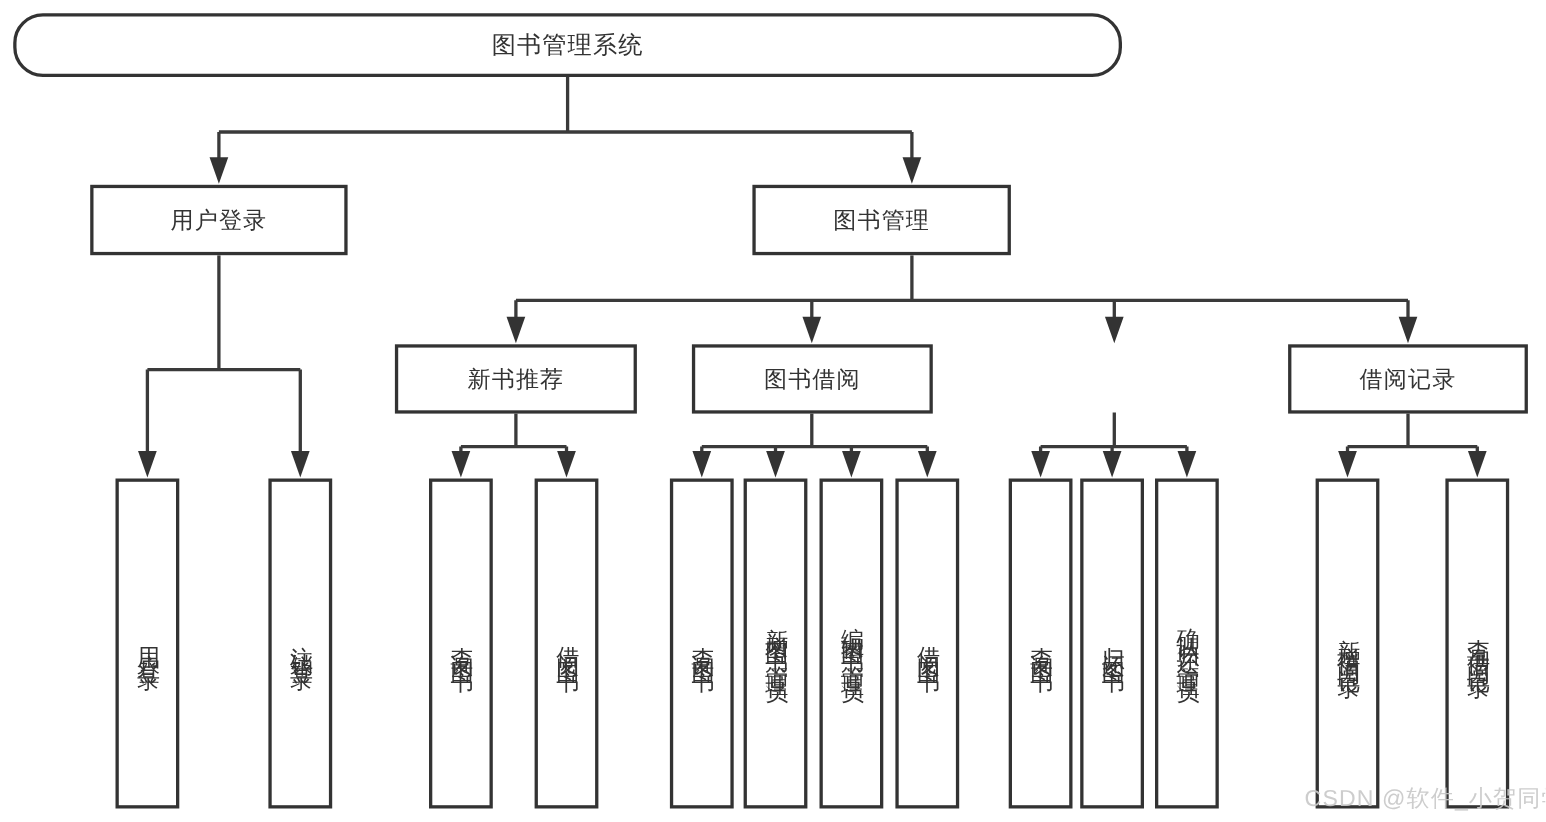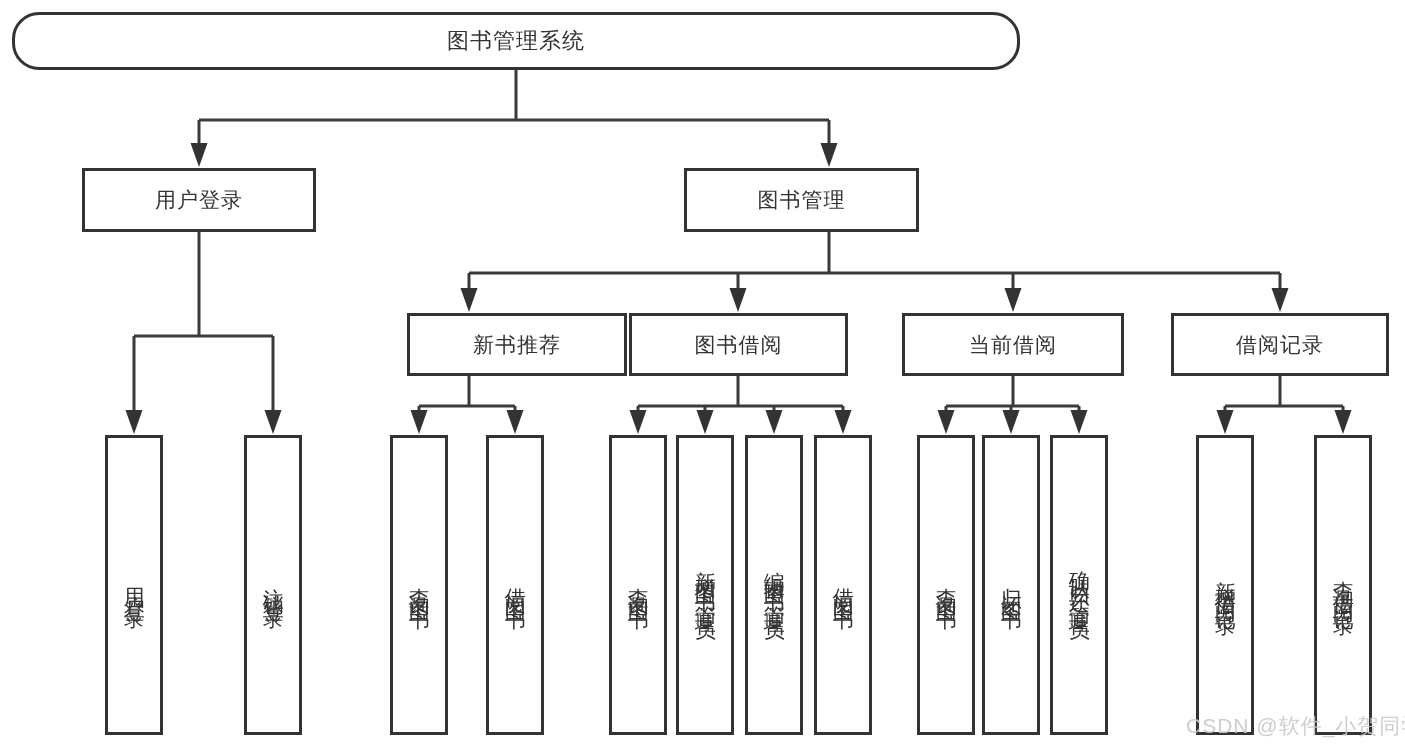--- a/index.html
+++ b/index.html
@@ -106,28 +106,25 @@
     <span class="hlabel">图书管理系统</span>
   </div>
 
   <div class="node" style="left:82px; top:168px; width:234px; height:64px;">
     <span class="hlabel">用户登录</span>
   </div>
   <div class="node" style="left:684px; top:168px; width:235px; height:64px;">
     <span class="hlabel">图书管理</span>
   </div>
 
-  <div class="node" style="left:359px; top:313px; width:220px; height:63px;margin-left:48px;">
+  <div class="node" style="left:359px; top:313px; width:220px; height:63px;">
     <span class="hlabel">新书推荐</span>
   </div>
   <div class="node" style="left:629px; top:313px; width:219px; height:63px;text-align:center;">
     <span class="hlabel">图书借阅</span>
-  </div>
-  <div class="node" style="left:902px; top:313px; width:222px; height:63px;">
-    <span class="hlabel">当前借阅</span>
   </div>
   <div class="node" style="left:1171px; top:313px; width:218px; height:63px;text-align:right;">
     <span class="hlabel">借阅记录</span>
   </div>
 
   <div class="node leaf" style="left:105px; top:435px; width:58px; height:300px;">
     <span class="vlabel">用户登录</span>
   </div>
   <div class="node leaf" style="left:244px; top:435px; width:58px; height:300px;">
     <span class="vlabel">注销登录</span>

